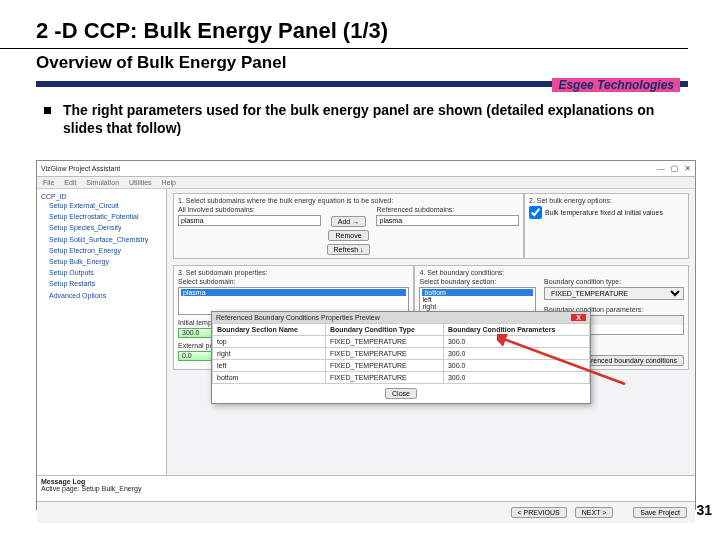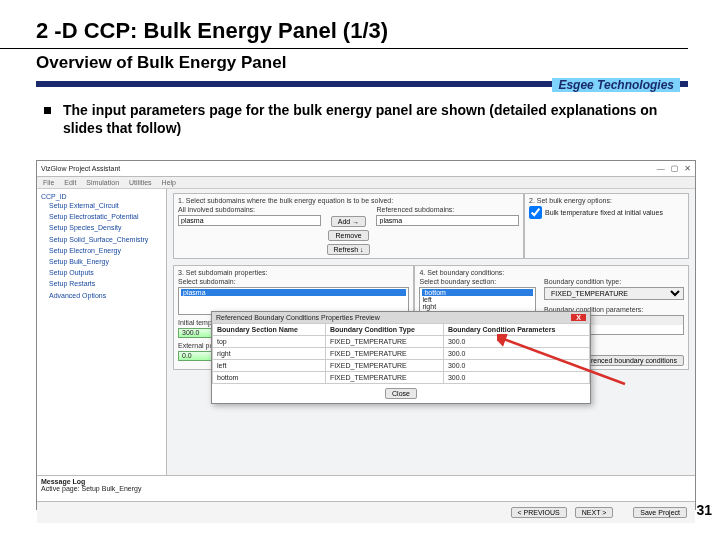--- a/index.html
+++ b/index.html
@@ -20,21 +20,21 @@
     padding: 4px 8px 6px 36px;
   }
   .rule-bar {
     height: 6px; background: #1a2a6c;
     margin: 2px 32px 0 36px;
     position: relative;
   }
   .brand {
     position: absolute; right: 40px; top: 78px;
     font-size: 12px; font-style: italic; color: #1a2a6c; font-weight: 700;
-    background: #7dd3fc; padding: 0 6px;
+    background: #ec4899; padding: 0 6px;
   }
   .bullet-row {
     display: flex; align-items: flex-start;
     padding: 14px 40px 8px 44px;
     font-size: 14px; font-weight: 600;
   }
   .bullet-row .sq { width: 7px; height: 7px; background: #000; margin: 6px 12px 0 0; flex: 0 0 auto; }
   .bullet-row .txt { flex: 1; line-height: 1.3; }
   .page-num { position: absolute; right: 8px; bottom: 22px; font-size: 14px; font-weight: 700; }
 
@@ -105,21 +105,21 @@
 </head>
 <body>
 
 <div class="slide-title">2 -D CCP: Bulk Energy Panel (1/3)</div>
 <div class="slide-sub">Overview of Bulk Energy Panel</div>
 <div class="rule-bar"></div>
 <div class="brand">Esgee Technologies</div>
 
 <div class="bullet-row">
   <div class="sq"></div>
-  <div class="txt">The input parameters page for the bulk energy panel are shown (detailed explanations on slides that follow)</div>
+  <div class="txt">The right parameters used for the bulk energy panel are shown (detailed explanations on slides that follow)</div>
 </div>
 
 <div class="shot">
   <div class="titlebar">
     <span>VizGlow Project Assistant</span>
     <span class="wb">
       <span>—</span>
       <span>▢</span>
       <span>✕</span>
     </span>

